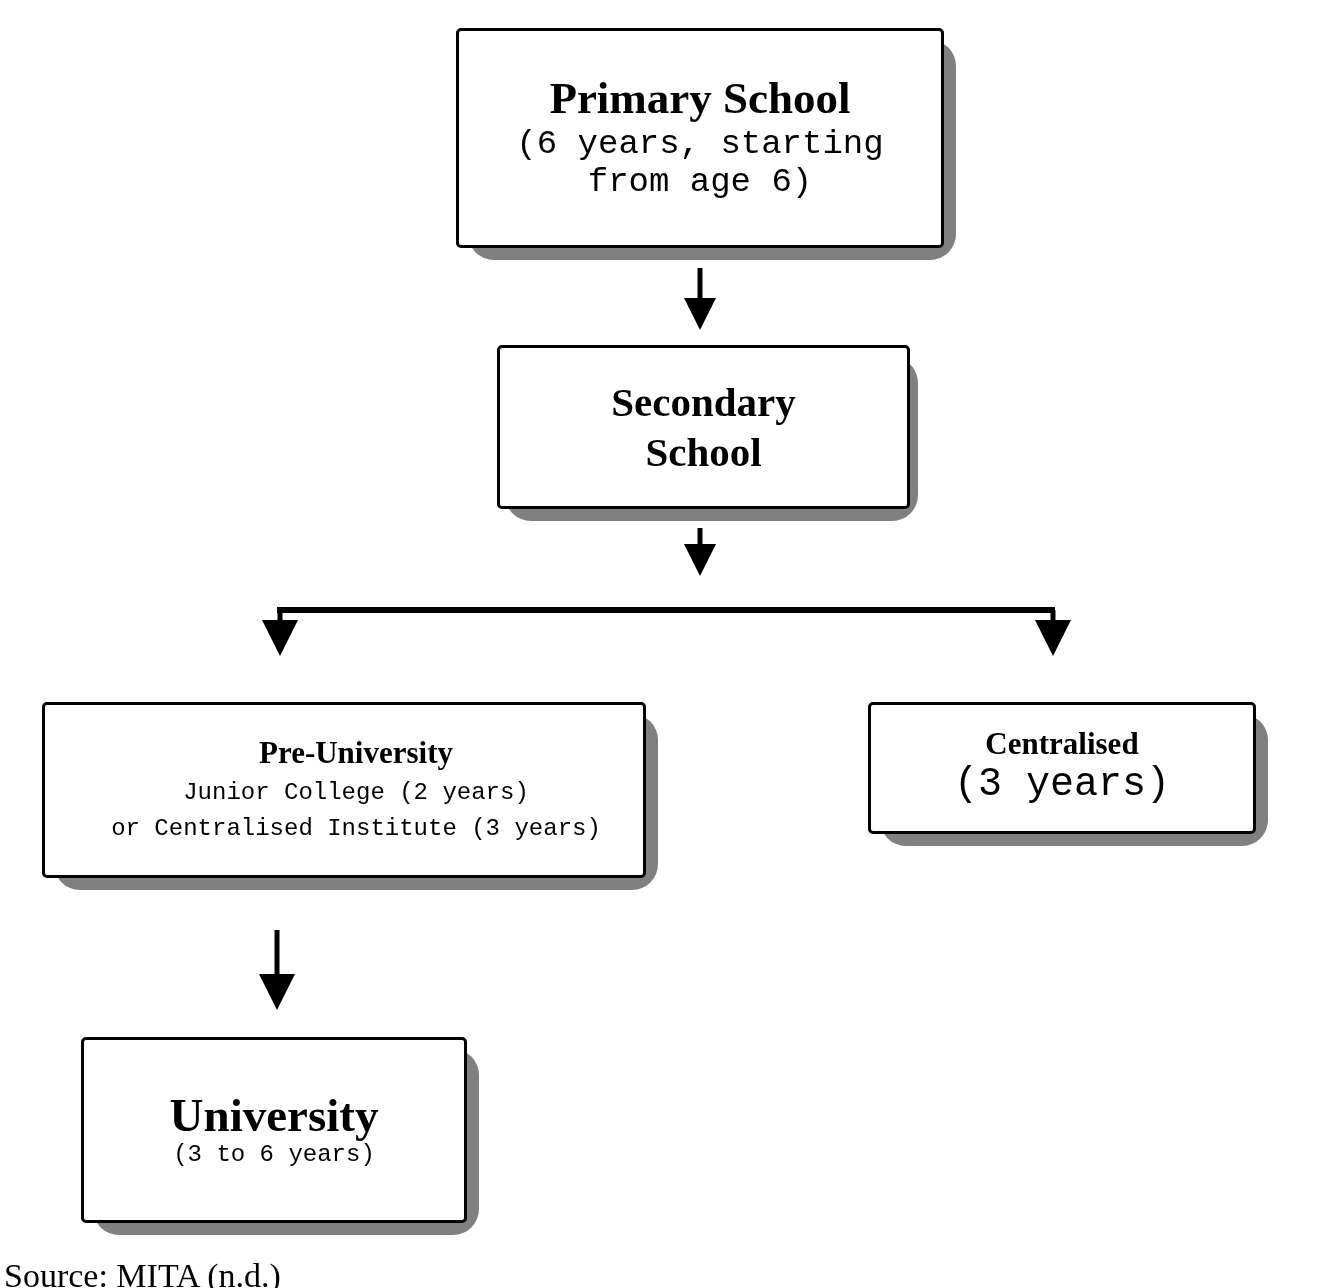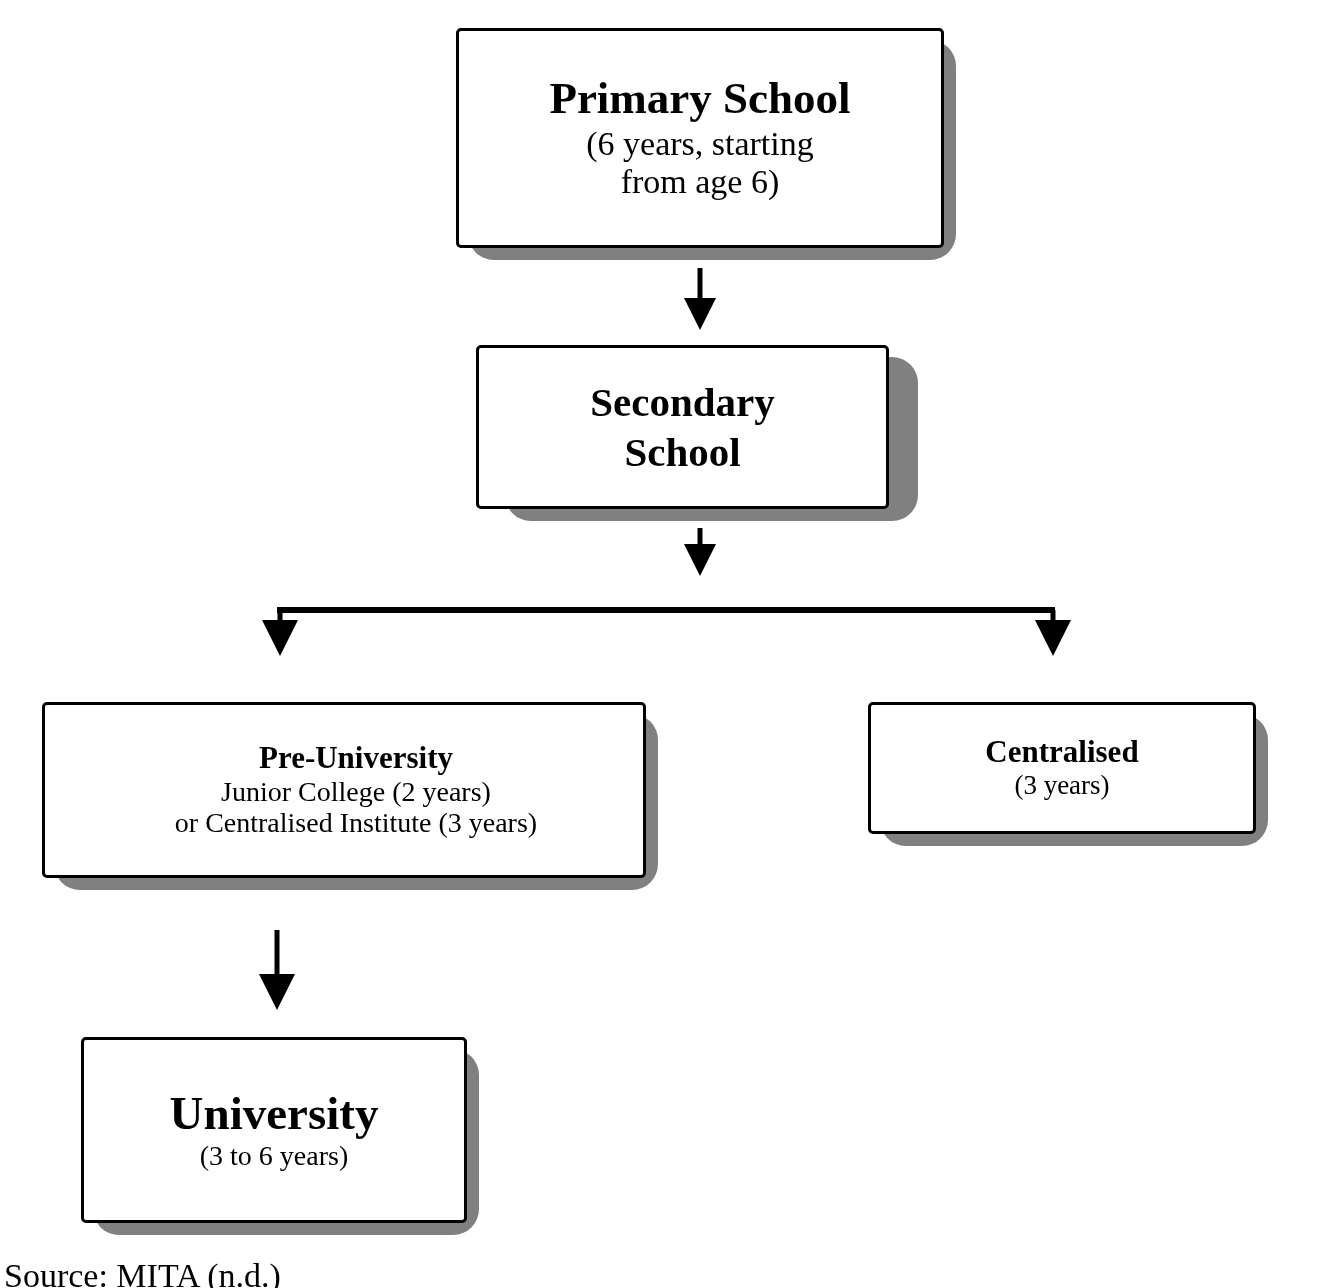--- a/index.html
+++ b/index.html
@@ -47,46 +47,47 @@
 
   .node .title {
     font-weight: bold;
     line-height: 1.04;
     white-space: nowrap;
   }
   .node .sub {
     font-weight: normal;
     line-height: 1.12;
     white-space: nowrap;
+    font-family: Liberation Mono, monospace;
   }
 
   
   #node-primary          { left: 456px; top: 28px;   width: 488px; height: 220px; }
   #shadow-primary        { left: 468px; top: 40px;   width: 488px; height: 220px; }
   #node-primary .title   { font-size: 45px; margin-bottom: 4px; }
   #node-primary .sub     { font-size: 34px; }
 
-  #node-secondary        { left: 476px; top: 345px;  width: 413px; height: 164px; }
+  #node-secondary        { left: 497px; top: 345px;  width: 413px; height: 164px; }
   #shadow-secondary      { left: 505px; top: 357px;  width: 413px; height: 164px; }
   #node-secondary .title { font-size: 41px; line-height: 1.22; }
 
   #node-preuni           { left: 42px;  top: 702px;  width: 604px; height: 176px; padding-left: 24px; }
   #shadow-preuni         { left: 54px;  top: 714px;  width: 604px; height: 176px; }
   #node-preuni .title    { font-size: 31px; margin-bottom: 2px; }
-  #node-preuni .sub      { font-size: 28px; }
+  #node-preuni .sub      { font-size: 24px; margin-top: 9px; }
 
   #node-poly             { left: 868px; top: 702px;  width: 388px; height: 132px; }
   #shadow-poly           { left: 880px; top: 714px;  width: 388px; height: 132px; }
   #node-poly .title      { font-size: 31px; margin-bottom: 2px; }
-  #node-poly .sub        { font-size: 27px; }
+  #node-poly .sub        { font-size: 40px; }
 
   #node-university       { left: 81px;  top: 1037px; width: 386px; height: 186px; }
   #shadow-university     { left: 93px;  top: 1049px; width: 386px; height: 186px; }
   #node-university .title{ font-size: 47px; margin-bottom: 2px; }
-  #node-university .sub  { font-size: 28px; }
+  #node-university .sub  { font-size: 24px; }
 
   
   .connector {
     position: absolute;
     z-index: 1;
   }
   #conn-primary-secondary { left: 660px; top: 268px; width: 80px;  height: 80px; }
   #conn-secondary-split   { left: 240px; top: 528px; width: 850px; height: 150px; }
   #conn-preuni-university { left: 237px; top: 930px; width: 80px;  height: 112px; }
 

